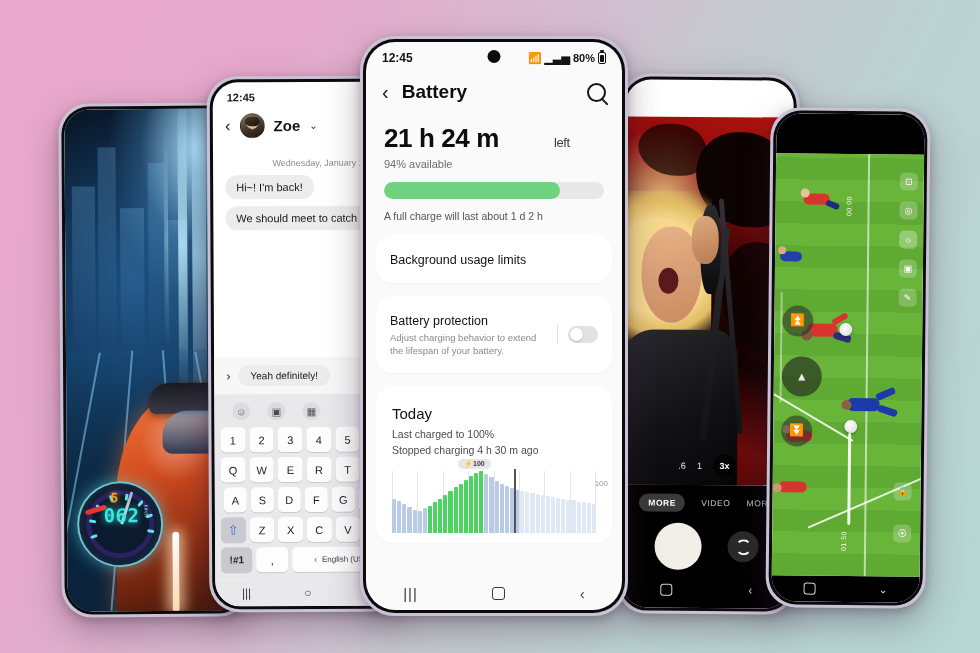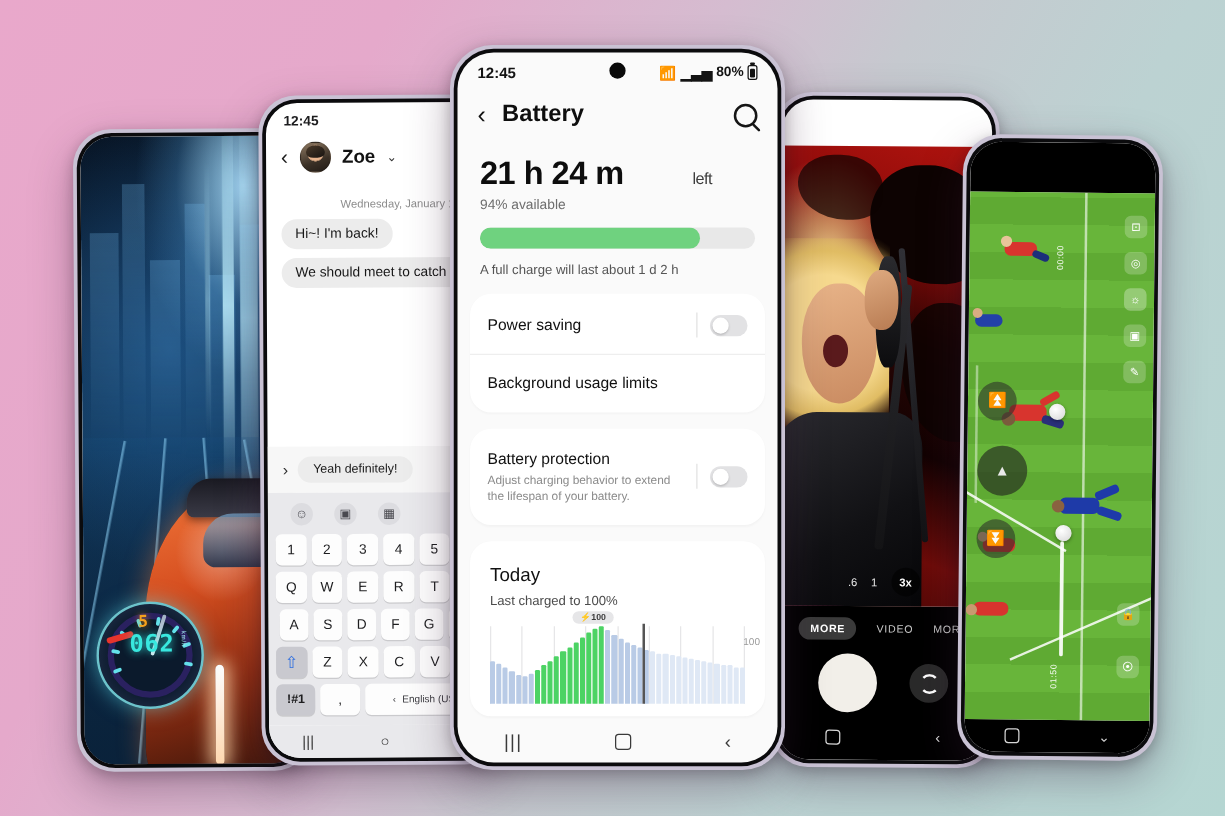--- a/index.html
+++ b/index.html
@@ -377,46 +377,40 @@
 
         <div class="b-barwrap">
           <div class="b-barfill" id="batfill" style="width: 80%;"></div>
         </div>
 
         <div class="b-note">A full charge will last about 1 d 2 h</div>
 
         <div class="b-card">
           <div class="b-row">
             <span class="txt">
-              <span class="lab">Power saving</span>
-            </span>
-            <span class="b-div"></span>
-            <span class="toggle"></span>
-          </div>
-          <div class="b-row">
-            <span class="txt">
               <span class="lab">Background usage limits</span>
             </span>
           </div>
         </div>
 
         <div class="b-card">
           <div class="b-row">
             <span class="txt">
               <span class="lab">Battery protection</span>
               <span class="sub" style="display:block">Adjust charging behavior to extend the lifespan of your battery.</span>
             </span>
             <span class="b-div"></span>
             <span class="toggle"></span>
           </div>
         </div>
 
         <div class="b-card" style="margin-bottom:0;padding-bottom:10px">
           <div class="b-today">Today</div>
           <div class="b-sub">Last charged to 100%</div>
+          <div class="b-sub">Stopped charging 4 h 30 m ago</div>
 
           <div class="chart">
             <div class="chart-grid" id="chartgrid">
                 <span class="gl"></span>
                 <span class="gl"></span>
                 <span class="gl"></span>
                 <span class="gl"></span>
                 <span class="gl"></span>
                 <span class="gl"></span>
                 <span class="gl"></span>

